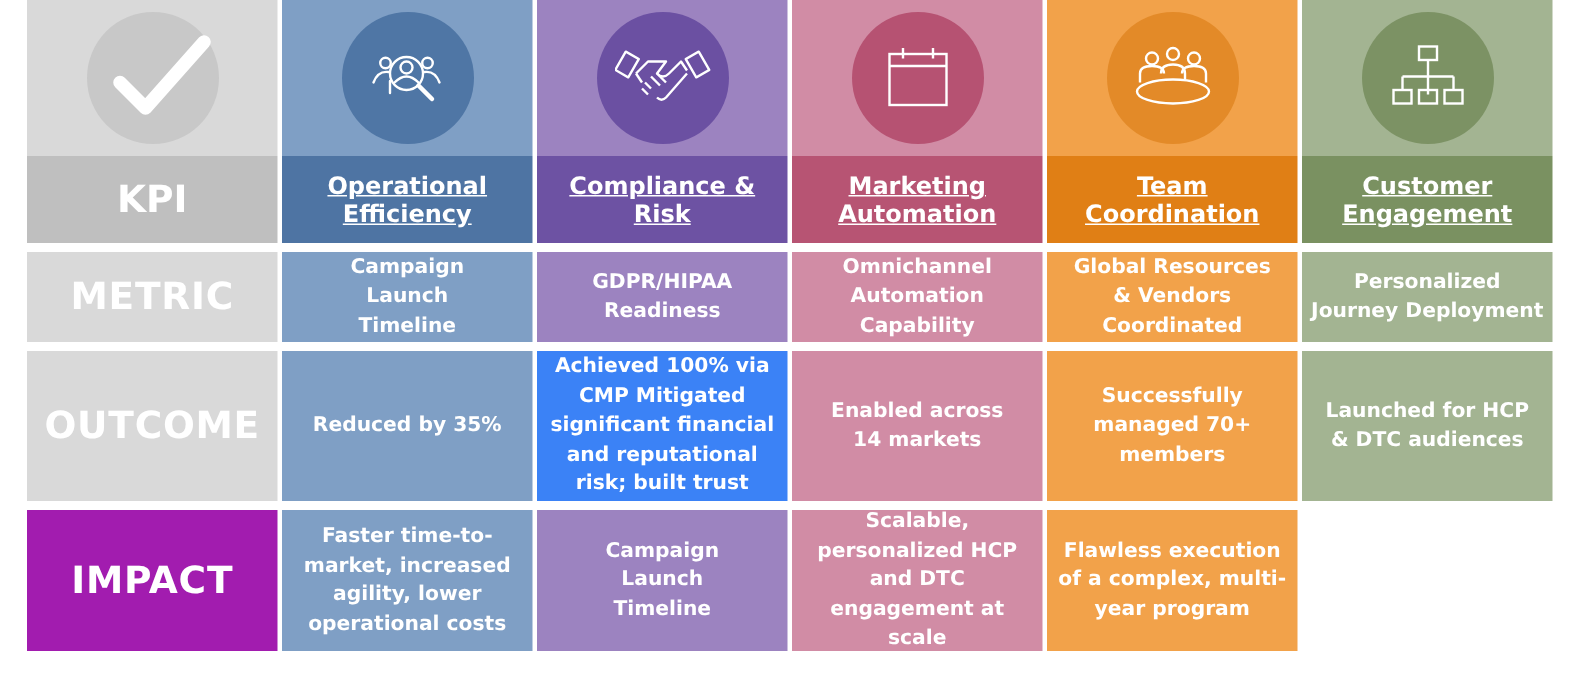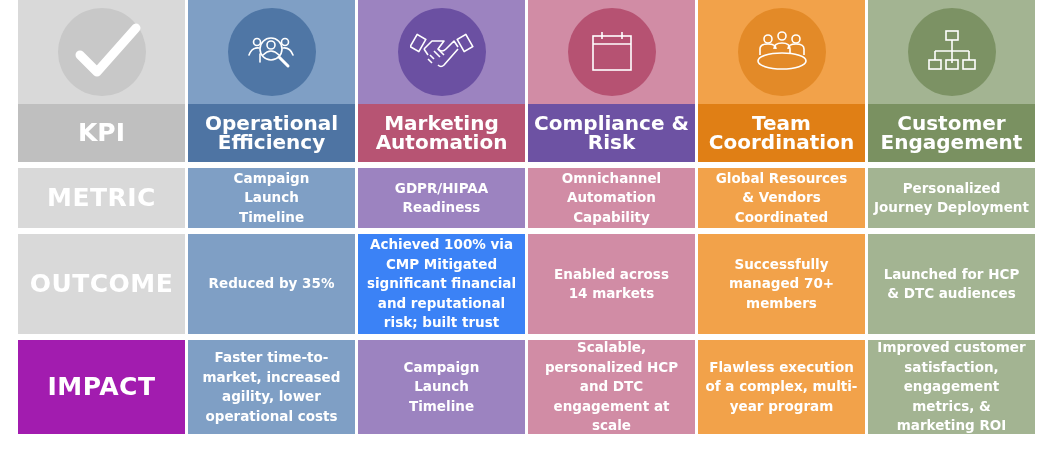--- a/index.html
+++ b/index.html
@@ -16,21 +16,21 @@
     display: flex; align-items: center; justify-content: center;
     text-align: center; color: #ffffff; font-weight: bold;
     font-size: 13.5px; line-height: 19.5px; padding: 0 6px;
   }
   .gap-top { margin-top: 6px; }
   .icon-cell { align-items: center; }
   .circle {
     width: 88px; height: 88px; border-radius: 50%;
     display: flex; align-items: center; justify-content: center;
   }
-  .hdr { font-size: 20px; line-height: 19px; }
+  .hdr { font-size: 16px; line-height: 19px; text-decoration: underline; }
   .rowlabel { font-size: 25px; letter-spacing: 0.5px; text-align: center; }
   .kpi-label { font-size: 25px; }
   svg { display: block; }
 </style>
 </head>
 <body>
 
 <div class="grid">
 
   <div class="cell icon-cell" style="background:#d9d9d9">
@@ -105,30 +105,30 @@
     </div>
   </div>
 
   <div class="cell kpi-label" style="background:#bfbfbf">KPI</div>
   <div class="cell hdr" style="background:#4e74a3">
     <div>
         <div>Operational</div>
         <div>Efficiency</div>
       </div>
   </div>
+  <div class="cell hdr" style="background:#6d52a3">
+    <div>
+        <div>Compliance &amp;</div>
+        <div>Risk</div>
+      </div>
+  </div>
   <div class="cell hdr" style="background:#b75473">
     <div>
         <div>Marketing</div>
         <div>Automation</div>
-      </div>
-  </div>
-  <div class="cell hdr" style="background:#6d52a3">
-    <div>
-        <div>Compliance &amp;</div>
-        <div>Risk</div>
       </div>
   </div>
   <div class="cell hdr" style="background:#e07f15">
     <div>
         <div>Team</div>
         <div>Coordination</div>
       </div>
   </div>
   <div class="cell hdr" style="background:#7a9161">
     <div>
@@ -149,15 +149,14 @@
   <div class="cell gap-top" style="background:#3b82f6;padding:0 4px">Achieved 100% via CMP Mitigated significant financial and reputational risk; built trust</div>
   <div class="cell gap-top" style="background:#d18ca5;padding:0 18px">Enabled across 14 markets</div>
   <div class="cell gap-top" style="background:#f2a24a;padding:0 20px">Successfully managed 70+ members</div>
   <div class="cell gap-top" style="background:#a3b492;padding:0 12px">Launched for HCP &amp; DTC audiences</div>
 
   <div class="cell rowlabel gap-top" style="background:#a21caf">IMPACT</div>
   <div class="cell gap-top" style="background:#7f9fc5;padding:2px 4px">Faster time-to-market, increased agility, lower operational costs</div>
   <div class="cell gap-top" style="background:#9c83c0;padding:0 26px">Campaign Launch Timeline</div>
   <div class="cell gap-top" style="background:#d18ca5;padding:16px 4px">Scalable, personalized HCP and DTC engagement at scale</div>
   <div class="cell gap-top" style="background:#f2a24a;padding:0 4px">Flawless execution of a complex, multi-year program</div>
-  <div class="cell gap-top" style="background:#a3b492;padding:0 4px">Improved customer satisfaction, engagement metrics, &amp; marketing ROI</div>
 
 </div>
 
 </body></html>

